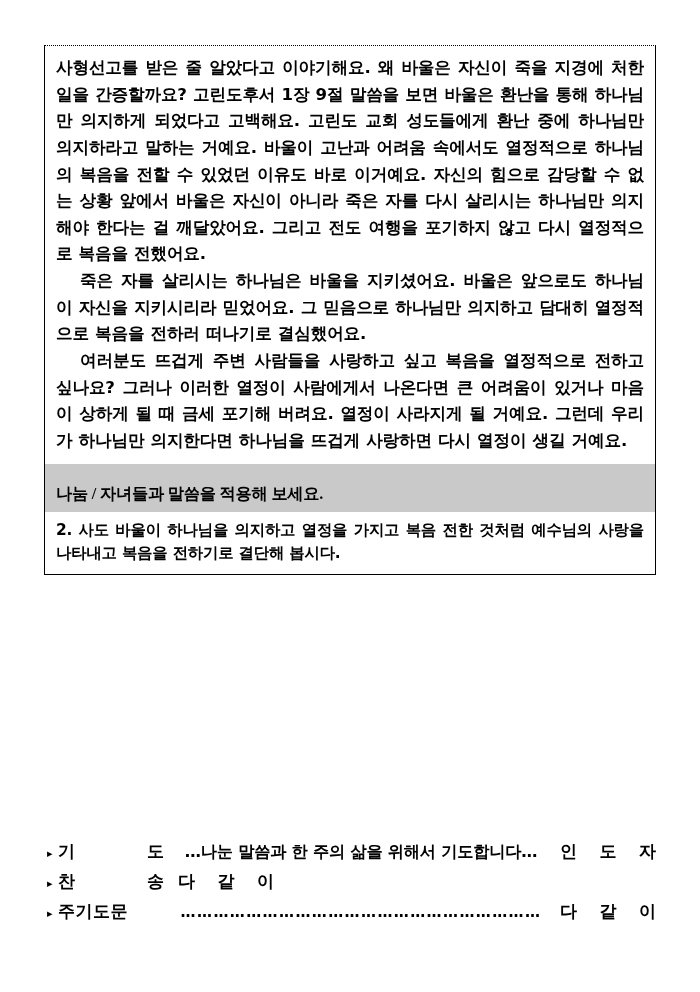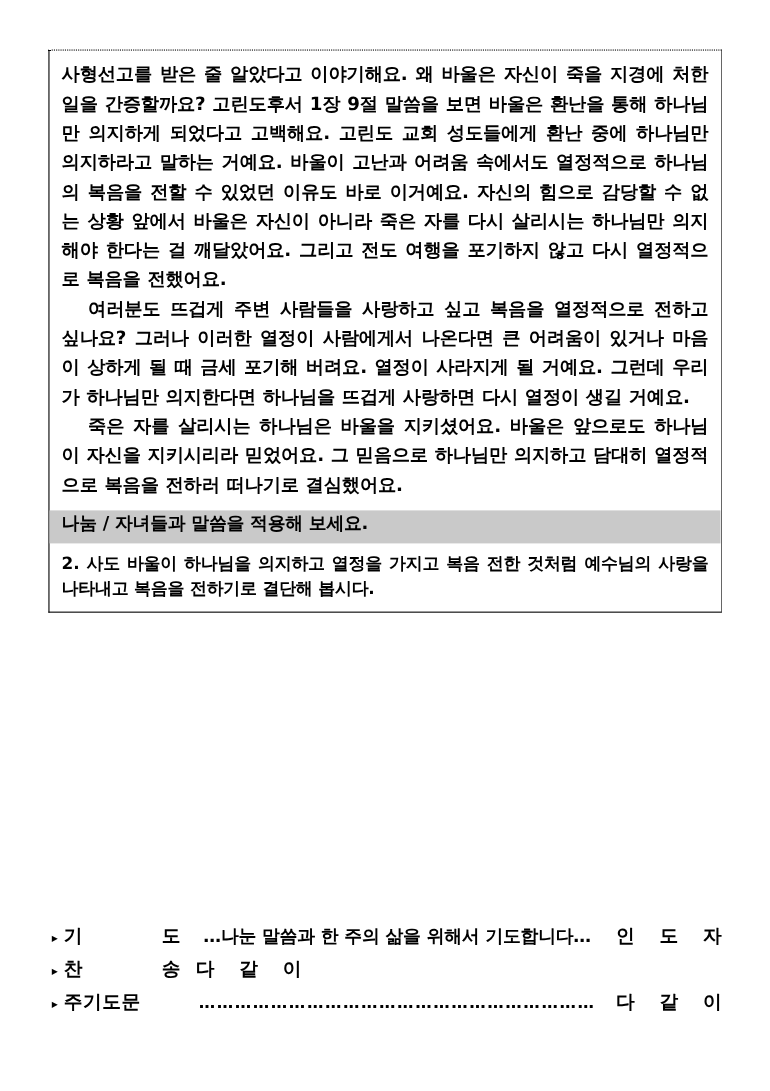--- a/index.html
+++ b/index.html
@@ -56,24 +56,25 @@
   }
   p.para.indent {
     text-indent: 1.45em;
   }
 
   
   .section-header {
     background: #c9c9c9;
     font-size: 16.2px;
     font-weight: bold;
-    padding: 2px 11px 7px 11px;
+    padding: 20px 11px 7px 11px;
     line-height: 1.25;
     letter-spacing: -0.2px;
     margin-top: 8px;
+    font-family: Liberation Serif, serif;
   }
 
   
   .questions {
     padding: 7px 11px 9px 11px;
   }
   .questions p {
     margin: 0;
     font-size: 15.4px;
     font-weight: bold;
@@ -147,22 +148,22 @@
 </style>
 </head>
 <body>
 
 <div class="page">
 
   <div class="content-box">
 
     <div class="body-text">
       <p class="para">사형선고를 받은 줄 알았다고 이야기해요. 왜 바울은 자신이 죽을 지경에 처한 일을 간증할까요? 고린도후서 1장 9절 말씀을 보면 바울은 환난을 통해 하나님만 의지하게 되었다고 고백해요. 고린도 교회 성도들에게 환난 중에 하나님만 의지하라고 말하는 거예요. 바울이 고난과 어려움 속에서도 열정적으로 하나님의 복음을 전할 수 있었던 이유도 바로 이거예요. 자신의 힘으로 감당할 수 없는 상황 앞에서 바울은 자신이 아니라 죽은 자를 다시 살리시는 하나님만 의지해야 한다는 걸 깨달았어요. 그리고 전도 여행을 포기하지 않고 다시 열정적으로 복음을 전했어요.</p>
+      <p class="para indent">죽은 자를 살리시는 하나님은 바울을 지키셨어요. 바울은 앞으로도 하나님이 자신을 지키시리라 믿었어요. 그 믿음으로 하나님만 의지하고 담대히 열정적으로 복음을 전하러 떠나기로 결심했어요.</p>
       <p class="para indent">여러분도 뜨겁게 주변 사람들을 사랑하고 싶고 복음을 열정적으로 전하고 싶나요? 그러나 이러한 열정이 사람에게서 나온다면 큰 어려움이 있거나 마음이 상하게 될 때 금세 포기해 버려요. 열정이 사라지게 될 거예요. 그런데 우리가 하나님만 의지한다면 하나님을 뜨겁게 사랑하면 다시 열정이 생길 거예요.</p>
-      <p class="para indent">죽은 자를 살리시는 하나님은 바울을 지키셨어요. 바울은 앞으로도 하나님이 자신을 지키시리라 믿었어요. 그 믿음으로 하나님만 의지하고 담대히 열정적으로 복음을 전하러 떠나기로 결심했어요.</p>
     </div>
 
     <div class="section-header">나눔 / 자녀들과 말씀을 적용해 보세요.</div>
 
     <div class="questions">
       <p>2. 사도 바울이 하나님을 의지하고 열정을 가지고 복음 전한 것처럼 예수님의 사랑을 나타내고 복음을 전하기로 결단해 봅시다.</p>
     </div>
 
   </div>
 

